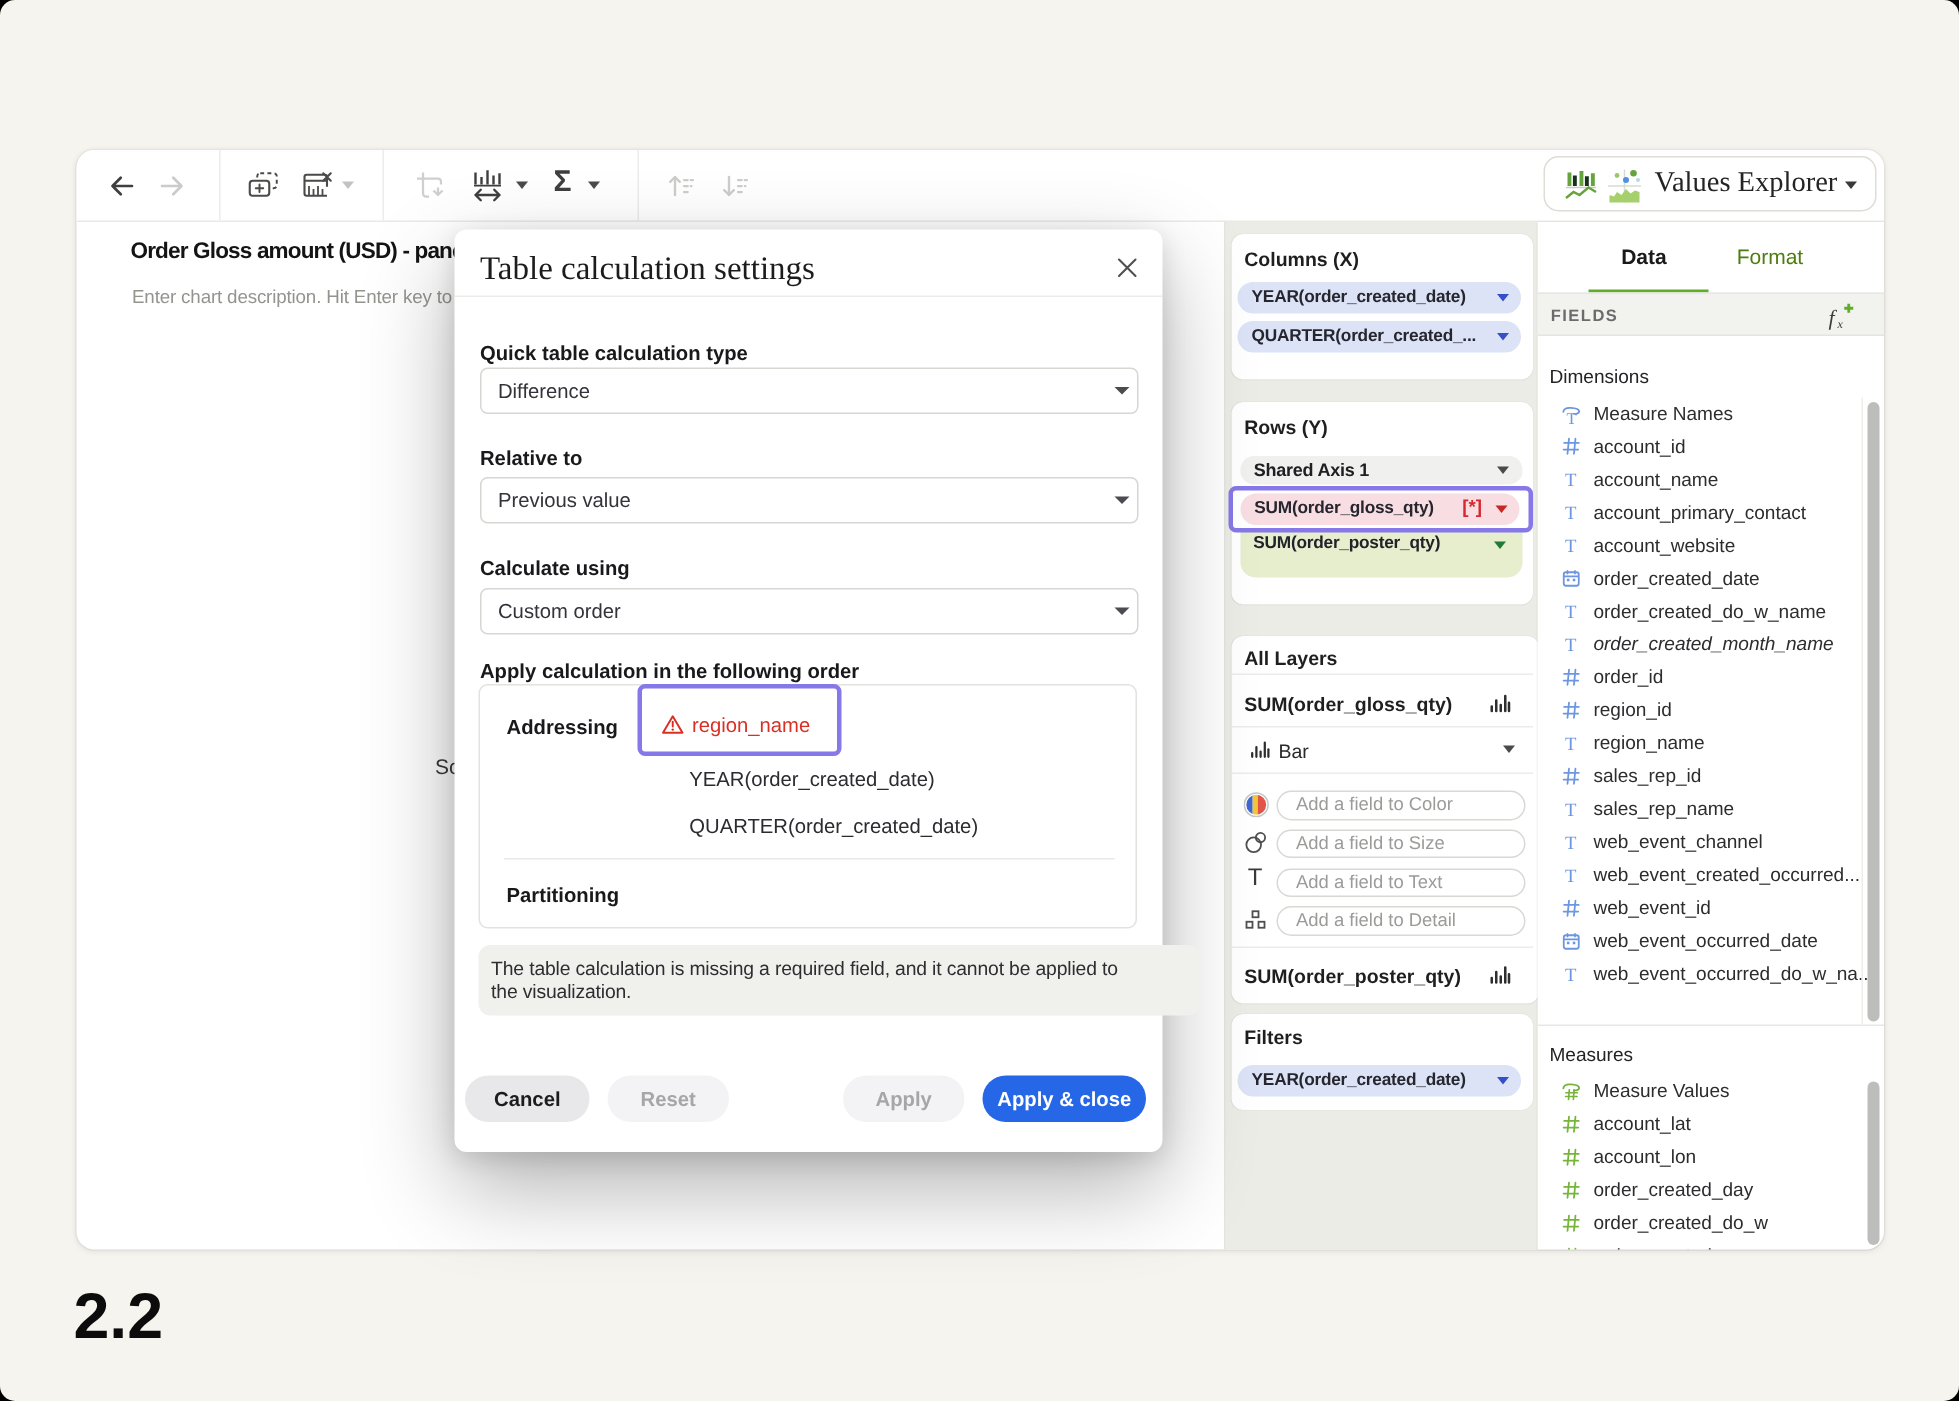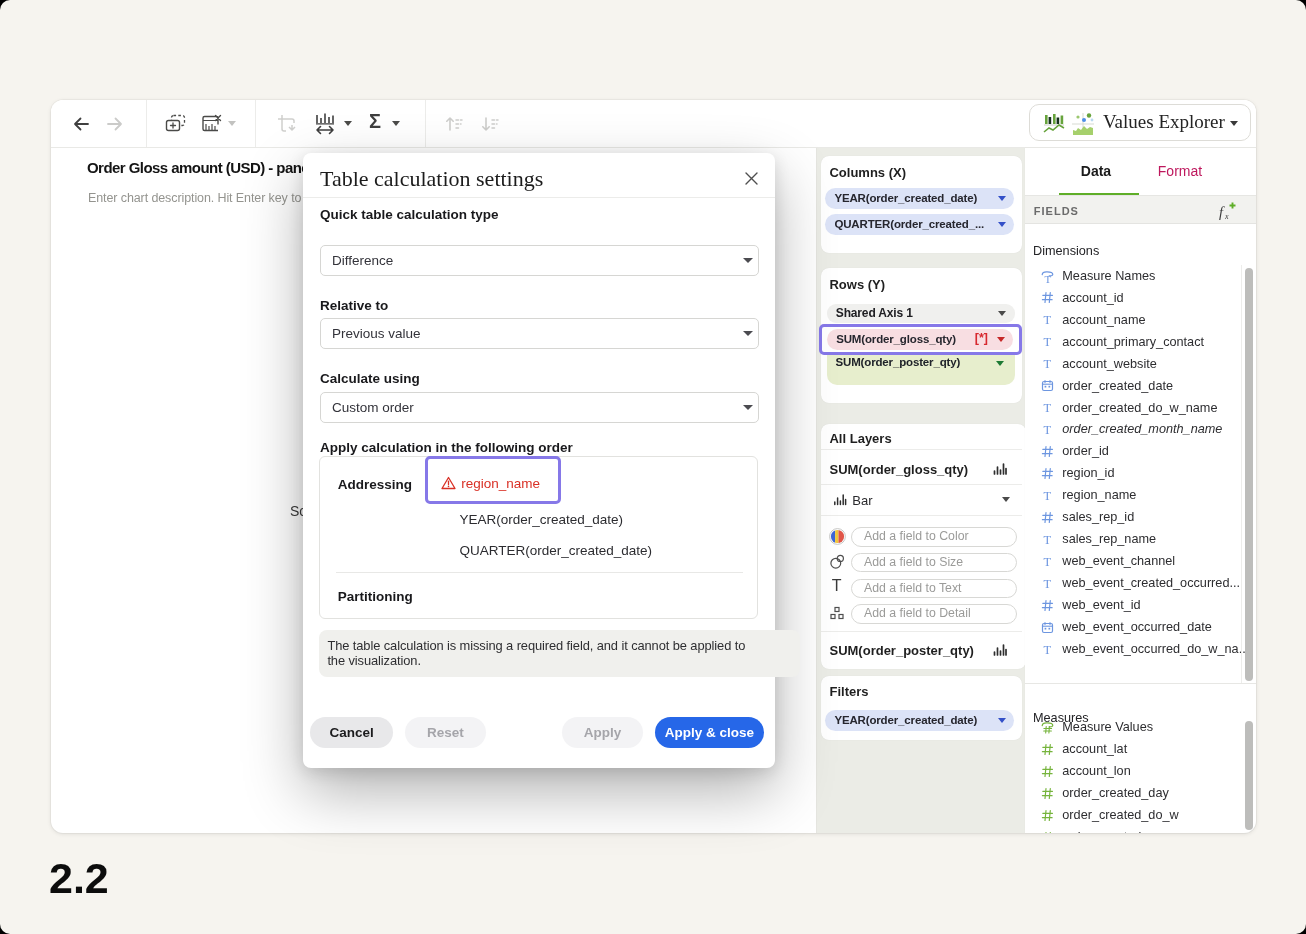--- a/index.html
+++ b/index.html
@@ -200,21 +200,21 @@
     </div>
 
     <div class="card" style="left:821.3px;top:676px;width:200.7px;height:64px;">
       <div class="ptitle" style="left:8.2px;top:8px;">Filters</div>
       <div class="pill" style="left:4.1px;top:34px;width:189.1px;background:#dce3f7;">YEAR(order_created_date)</div>
       <div class="caret" style="left:176.5px;top:42.1px;"></div>
     </div>
 
     <div class="card" style="left:1024.8px;top:147.5px;width:231px;height:685.5px;border-radius:0 0 12px 0;overflow:hidden;" id="datacard">
       <div class="abs" style="left:56px;top:15.5px;font-size:14px;font-weight:bold;color:#1a1a1a;">Data</div>
-      <div class="abs" style="left:133px;top:15.5px;font-size:14px;color:#be185d;">Format</div>
+      <div class="abs" style="left:133px;top:15.5px;font-size:14px;color:#4d7c0f;">Format</div>
       <div class="abs" style="left:34.2px;top:45px;width:80px;height:2.5px;background:#5fae28;"></div>
       <div class="abs" style="left:0;top:47.5px;width:231px;height:29px;background:#f2f2ef;border-top:1px solid #e6e6e3;border-bottom:1px solid #e4e4e1;"></div>
       <div class="abs" style="left:9px;top:57px;font-size:11px;font-weight:bold;letter-spacing:1px;color:#6b6b6b;">FIELDS</div>
       <svg class="abs" style="left:192px;top:54px;" width="20" height="18" viewBox="0 0 20 18">
         <text x="2" y="14.5" font-family="Liberation Serif,serif" font-style="italic" font-size="14.5" fill="#3c3c3c">f</text>
         <text x="8" y="16.5" font-family="Liberation Serif,serif" font-style="italic" font-size="8" fill="#3c3c3c">x</text>
         <path d="M12.5 3.5 h6 M15.5 0.5 v6" stroke="#5fae28" stroke-width="1.9"></path>
       </svg>
       <div class="abs" style="left:8.2px;top:96.8px;font-size:12.7px;color:#242427;">Dimensions</div>
       <svg class="abs" style="left:16.2px;top:122.0px;" width="13" height="13" viewBox="0 0 13 13">
@@ -292,21 +292,21 @@
           <path d="M4 1.5 v2 M9 1.5 v2" stroke="#6d96e0" stroke-width="1.1" stroke-linecap="round"></path>
           <rect x="3.6" y="6.8" width="1.7" height="1.7" fill="#6d96e0"></rect>
           <rect x="7.5" y="6.8" width="1.7" height="1.7" fill="#6d96e0"></rect>
         </svg>
       <div class="ditem" style="top:472.5px;">web_event_occurred_date</div>
       <svg class="abs" style="left:16.2px;top:495.15px;" width="13" height="13" viewBox="0 0 13 13">
           <text x="2.4" y="11.2" font-family="Liberation Serif,serif" font-size="12.5" fill="#6d96e0">T</text>
         </svg>
       <div class="ditem" style="top:494.4px;">web_event_occurred_do_w_na...</div>
       <div class="abs" style="left:0;top:535.1px;width:231px;height:1px;background:#e7e7e4;"></div>
-      <div class="abs" style="left:8.2px;top:548px;font-size:12.7px;color:#242427;margin-top:15px;">Measures</div>
+      <div class="abs" style="left:8.2px;top:548px;font-size:12.7px;color:#242427;">Measures</div>
       <svg class="abs" style="left:16.2px;top:573.5px;" width="13" height="13" viewBox="0 0 13 13">
           <path d="M1.2 4.6 Q1.6 1.6 6.2 1.9 Q11.6 2.2 11.8 4.2 Q11.6 6 8.2 5.9" fill="none" stroke="#76b43c" stroke-width="1.2" stroke-linecap="round"></path>
           <path d="M5.2 5.5 L4.7 12 M8.4 5.5 L7.9 12 M2.9 7.5 H10.6 M2.7 10 H10.4" stroke="#76b43c" stroke-width="1.1" stroke-linecap="round"></path>
         </svg>
       <div class="ditem" style="top:572.8px;">Measure Values</div>
       <svg class="abs" style="left:16.2px;top:595.45px;" width="13" height="13" viewBox="0 0 13 13">
           <path d="M5 1.5 L4 11.5 M9.3 1.5 L8.3 11.5 M1.8 4.3 H11.5 M1.4 8.7 H11.1" stroke="#76b43c" stroke-width="1.2" stroke-linecap="round"></path>
         </svg>
       <div class="ditem" style="top:594.8px;">account_lat</div>
       <svg class="abs" style="left:16.2px;top:617.4px;" width="13" height="13" viewBox="0 0 13 13">
@@ -330,21 +330,21 @@
       <div class="abs" style="left:219.9px;top:573.5px;width:8.7px;height:109px;background:#bdbdbb;border-radius:4.5px;"></div>
 </div>
   </div>
 
   <div id="modal">
     <div class="abs" style="left:17px;top:13px;font-family:'Liberation Serif',serif;font-size:22px;color:#1c1c1c;">Table calculation settings</div>
     <svg class="abs" style="left:441px;top:18px;" width="15" height="15" viewBox="0 0 15 15">
       <path d="M2 2 L13 13 M13 2 L2 13" stroke="#4f4f4f" stroke-width="1.4" stroke-linecap="round"></path>
     </svg>
     <div class="abs" style="left:0;top:43.5px;width:472px;height:1px;background:#ececea;"></div>
-    <div class="mlabel" style="top:54px;">Quick table calculation type</div>
+    <div class="mlabel" style="top:75px;">Quick table calculation type</div>
     <div class="msel" style="top:92px;">Difference<span class="mselcaret"></span></div>
     <div class="mlabel" style="top:144.5px;">Relative to</div>
     <div class="msel" style="top:165px;">Previous value<span class="mselcaret"></span></div>
     <div class="mlabel" style="top:217.5px;">Calculate using</div>
     <div class="msel" style="top:239px;">Custom order<span class="mselcaret"></span></div>
     <div class="mlabel" style="top:286.5px;">Apply calculation in the following order</div>
     <div class="abs" style="left:16px;top:303px;width:438.7px;height:163.3px;border:1px solid #e2e2df;border-radius:6px;">
       <div class="abs" style="left:17.7px;top:19.5px;font-size:13.5px;font-weight:bold;color:#19191c;">Addressing</div>
       <div class="abs" style="left:139.5px;top:55.2px;font-size:13.5px;color:#2c2c30;">YEAR(order_created_date)</div>
       <div class="abs" style="left:139.5px;top:86.3px;font-size:13.5px;color:#2c2c30;">QUARTER(order_created_date)</div>

